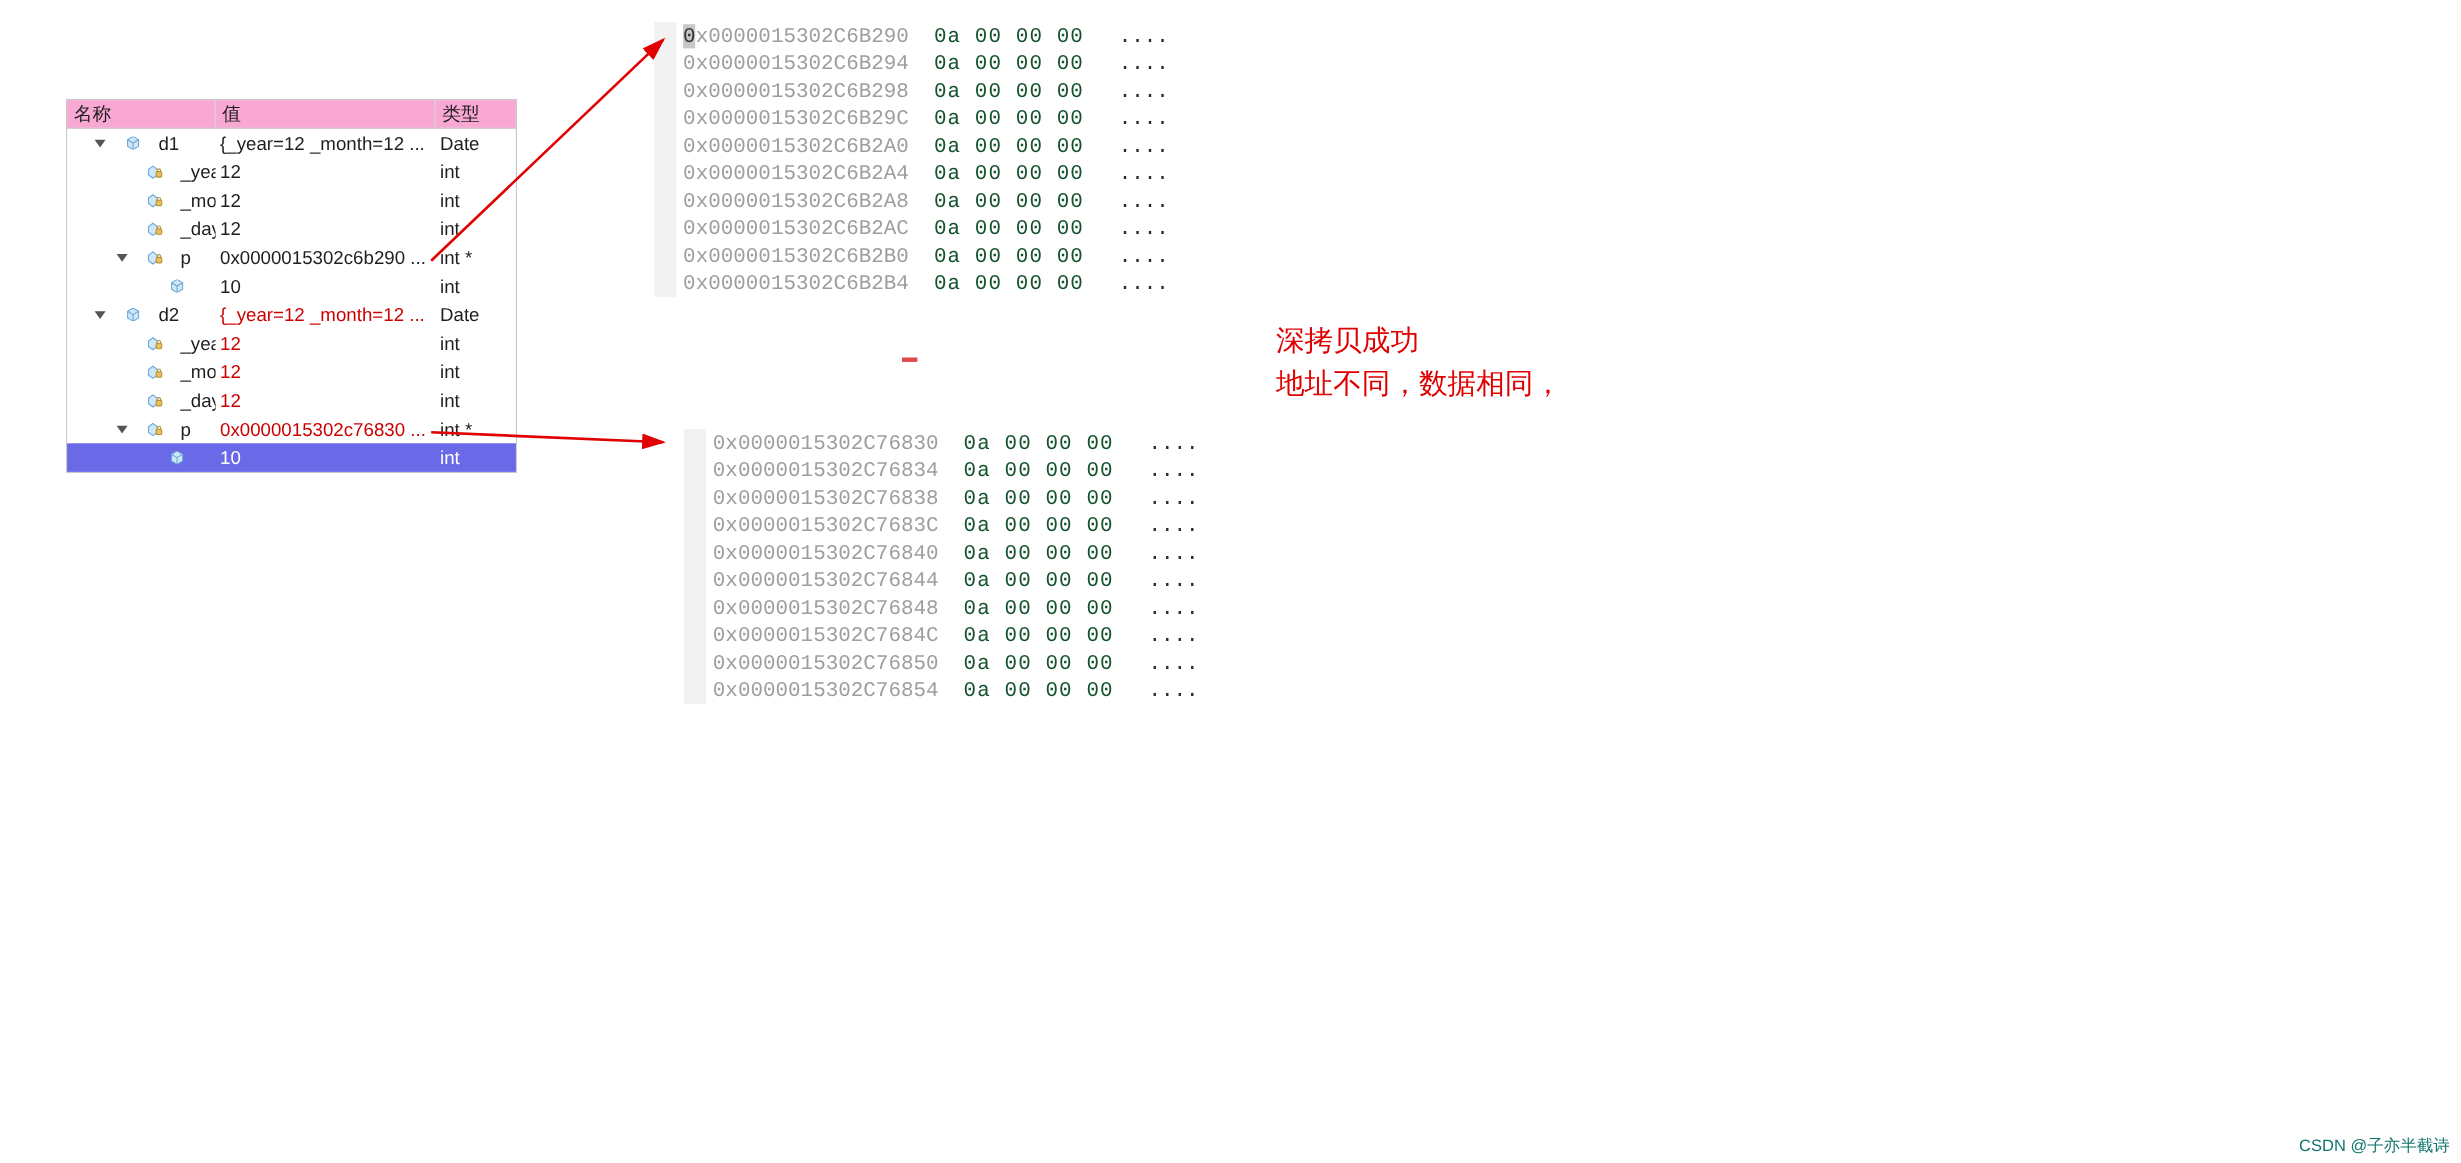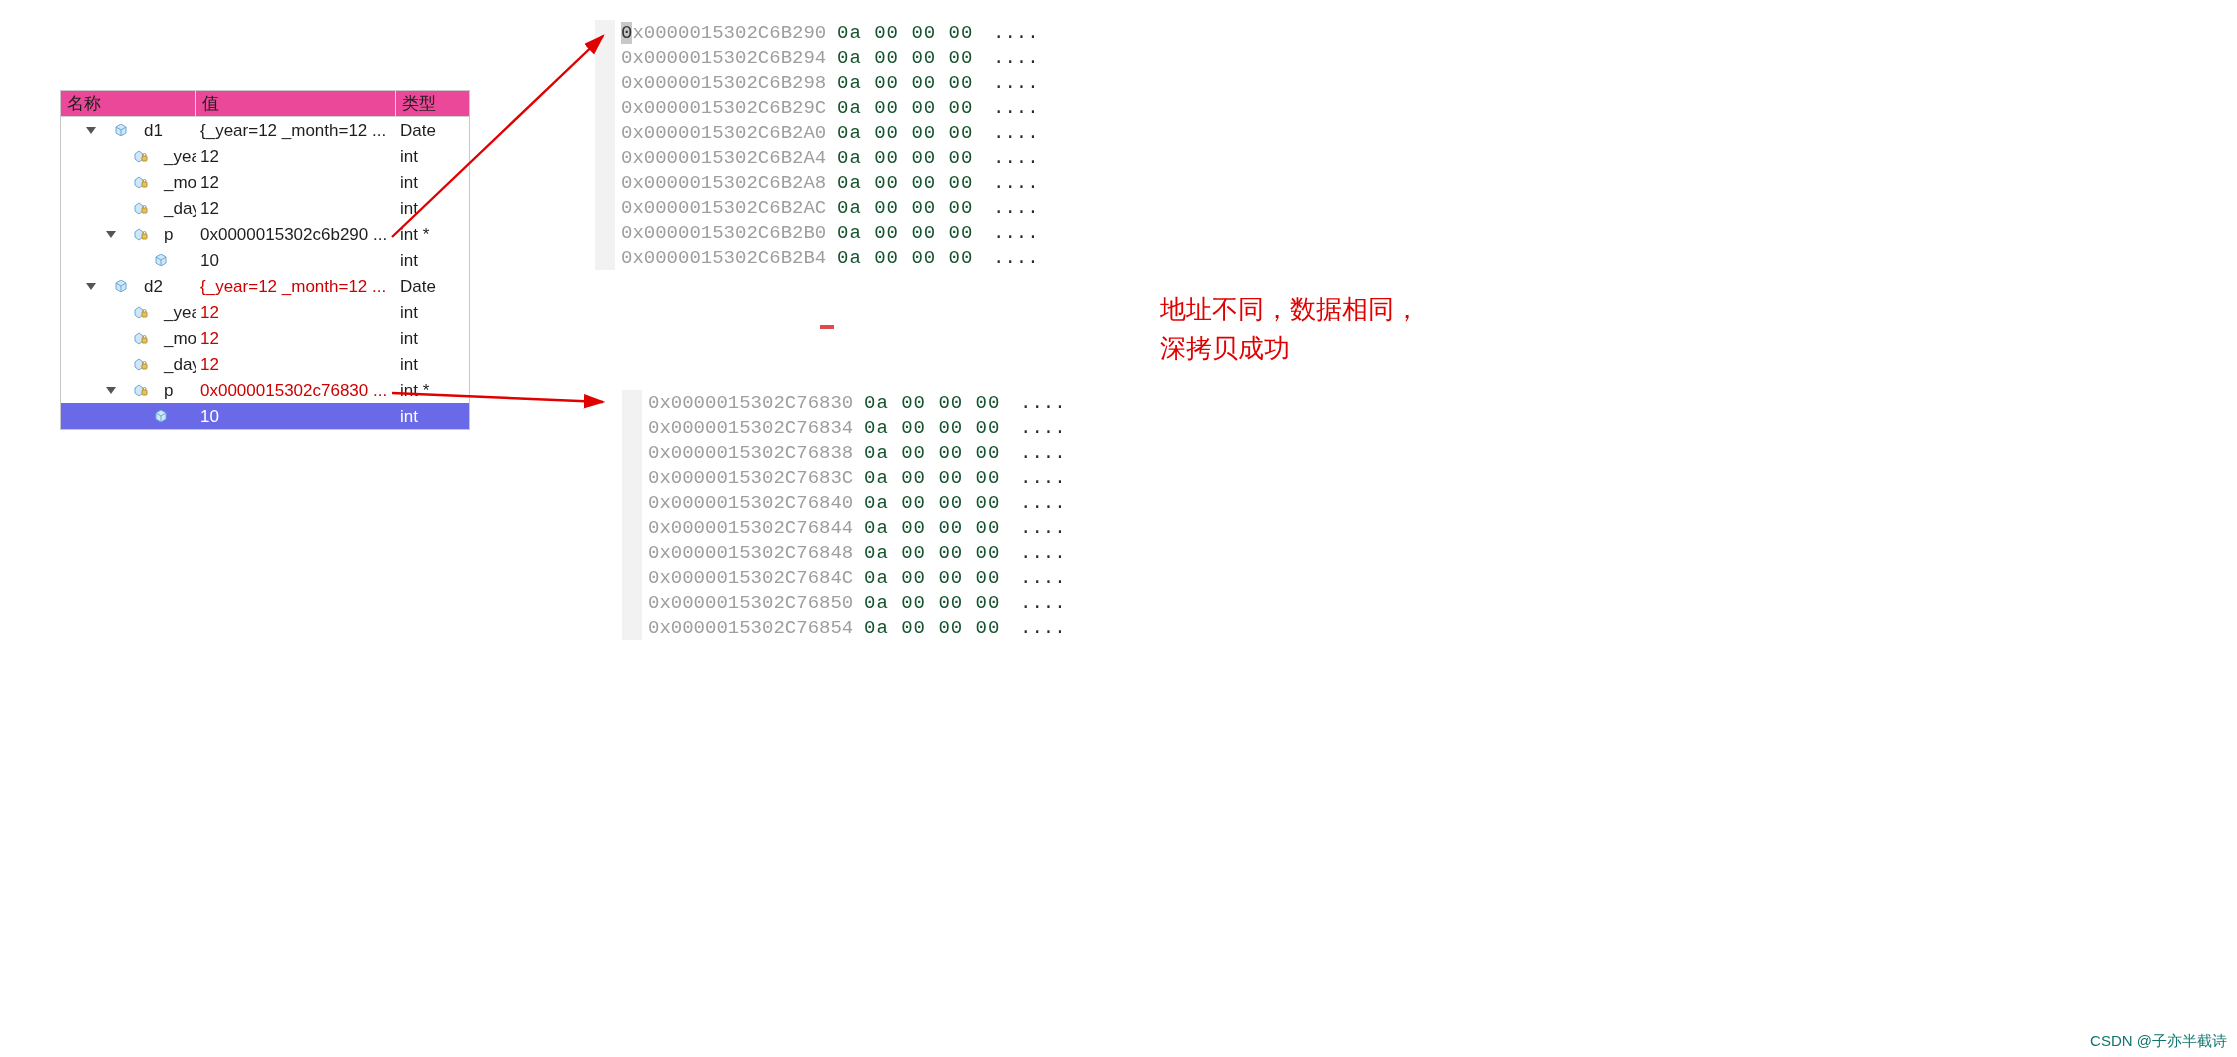--- a/index.html
+++ b/index.html
@@ -20,21 +20,21 @@
     width: 410px;
     border: 1px solid #c8c8c8;
     font-size: 17px;
     color: #1e1e1e;
     background: #fff;
     line-height: 1;
   }
   .watch-header {
     display: grid;
     grid-template-columns: 135px 200px 75px;
-    background: #ec4899;
+    background: #f9a8d4;
     border-bottom: 1px solid #d0d0d0;
     height: 26px;
     align-items: center;
   }
   .watch-header > div {
     padding: 0 6px;
     border-right: 1px solid #d8d8d8;
     height: 100%;
     display: flex;
     align-items: center;
@@ -99,21 +99,21 @@
     position: absolute;
     font-family: Consolas, 'Courier New', monospace;
     font-size: 19px;
     color: #1e1e1e;
     background: #fff;
     border-left: 20px solid #f2f2f2;
     padding-left: 6px;
   }
   .mem-row {
     display: flex;
-    gap: 16px;
+    gap: 28px;
     height: 25px;
     align-items: center;
     white-space: pre;
   }
   .addr { color: #9e9e9e; width: 200px; }
   .bytes { color: #14532d; letter-spacing: 1px; width: 140px; }
   .ascii { color: #2a2a2a; width: 70px; }
   .addr-hi { background: #c8c8c8; color: #333; }
 
   .mem-top { left: 595px; top: 20px; }
@@ -409,22 +409,22 @@
     <div class="mem-row"><span class="addr">0x0000015302C7683C</span><span class="bytes">0a 00 00 00</span><span class="ascii">....</span></div>
     <div class="mem-row"><span class="addr">0x0000015302C76840</span><span class="bytes">0a 00 00 00</span><span class="ascii">....</span></div>
     <div class="mem-row"><span class="addr">0x0000015302C76844</span><span class="bytes">0a 00 00 00</span><span class="ascii">....</span></div>
     <div class="mem-row"><span class="addr">0x0000015302C76848</span><span class="bytes">0a 00 00 00</span><span class="ascii">....</span></div>
     <div class="mem-row"><span class="addr">0x0000015302C7684C</span><span class="bytes">0a 00 00 00</span><span class="ascii">....</span></div>
     <div class="mem-row"><span class="addr">0x0000015302C76850</span><span class="bytes">0a 00 00 00</span><span class="ascii">....</span></div>
     <div class="mem-row"><span class="addr">0x0000015302C76854</span><span class="bytes">0a 00 00 00</span><span class="ascii">....</span></div>
   </div>
 
 <div class="annotation">
+  <div>深拷贝成功</div>
   <div>地址不同，数据相同，</div>
-  <div>深拷贝成功</div>
 </div>
 
 <svg class="arrows">
   <defs>
     <marker id="ah" markerWidth="10" markerHeight="10" refX="8" refY="3" orient="auto">
       <path d="M0,0 L9,3 L0,6 Z" fill="#e00000"></path>
     </marker>
   </defs>
 
   <line x1="392" y1="237" x2="603" y2="36" stroke="#e00000" stroke-width="2.4" marker-end="url(#ah)"></line>

